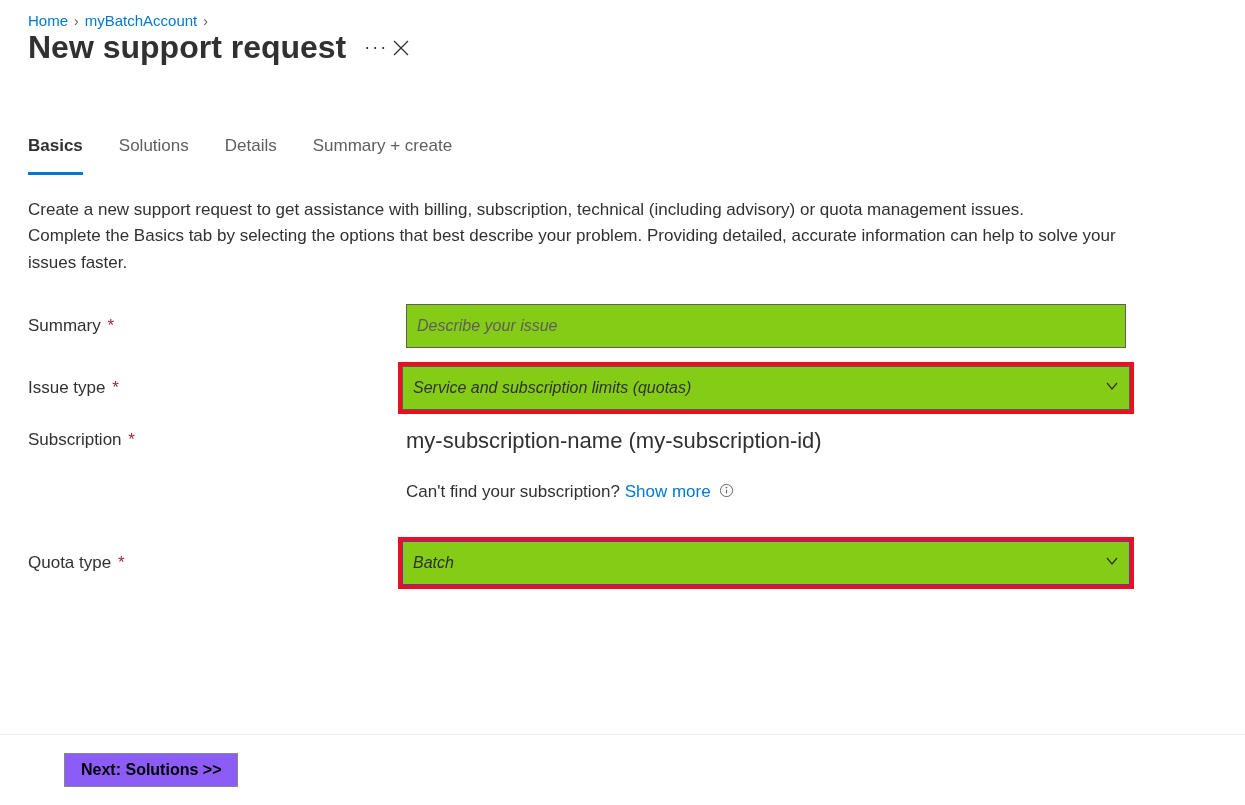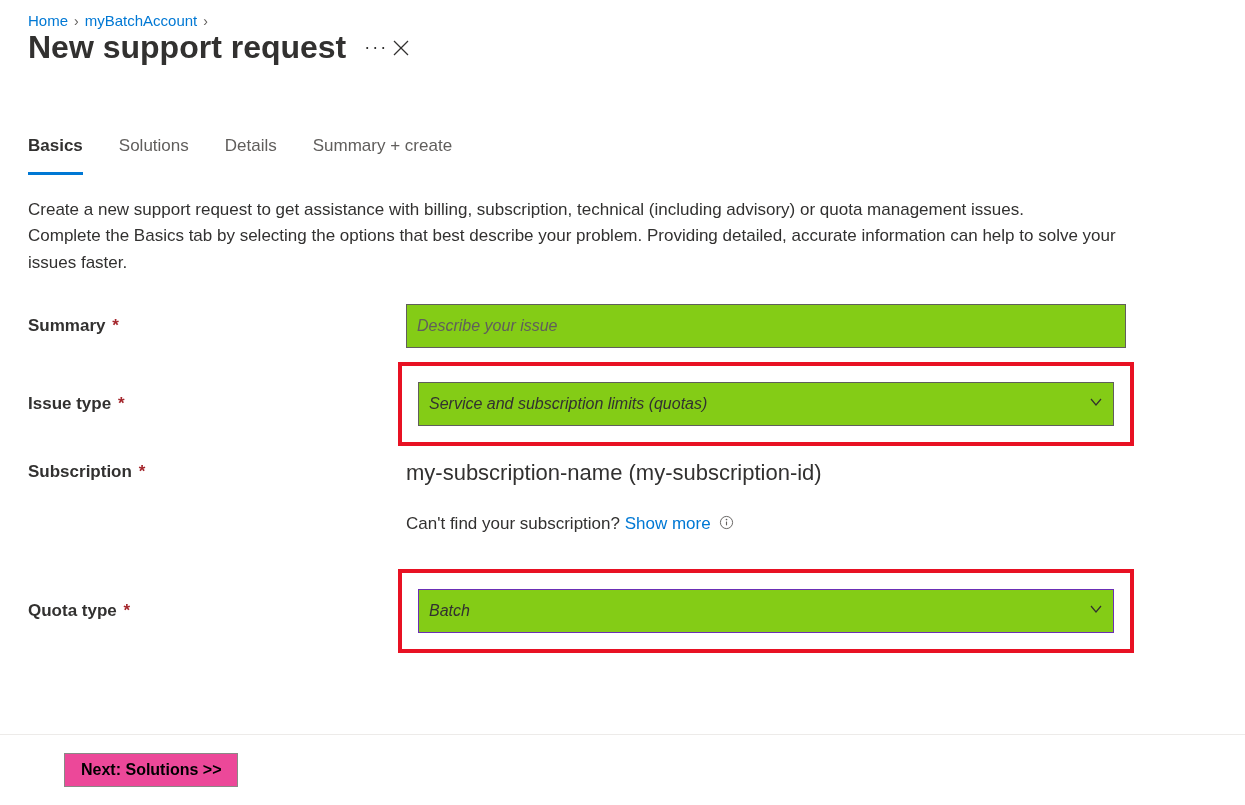--- a/index.html
+++ b/index.html
@@ -84,21 +84,20 @@
   }
   .form-row {
     display: flex;
     align-items: center;
     margin-bottom: 22px;
   }
   .form-label {
     width: 378px;
     font-size: 17px;
     color: #323130;
-    font-weight: bold;
   }
   .req { color: #a4262c; margin-left: 2px; }
   .control-col {
     flex: 1;
     max-width: 720px;
   }
   .textbox, .select {
     width: 100%;
     height: 44px;
     padding: 0 10px;
@@ -111,21 +110,21 @@
     align-items: center;
     justify-content: space-between;
     font-style: italic;
   }
   .textbox::placeholder { color: #605e5c; }
   .select .chev {
     pointer-events: none;
   }
   .highlight-red {
     border: 4px solid #e81123;
-    padding: 16px;
+    padding: 0;
     margin: -8px;
   }
   .highlight-red.purple-inner .select {
     border: 1px solid #6b2fb5;
   }
   .static-value {
     font-size: 22px;
     color: #323130;
   }
   .subscription-help {
@@ -146,21 +145,21 @@
     position: absolute;
     left: 0;
     right: 0;
     bottom: 0;
     border-top: 1px solid #edebe9;
     padding: 18px 0 18px 64px;
     background: #fff;
   }
   .next-btn {
     border: 1px solid #8a8886;
-    background: #ec4899;
+    background: #8b5cf6;
     font-size: 16px;
     font-family: inherit;
     font-weight: 600;
     padding: 7px 16px;
     cursor: pointer;
   }
   .subscription-block { margin-bottom: 42px; }
 </style>
 </head>
 <body>

